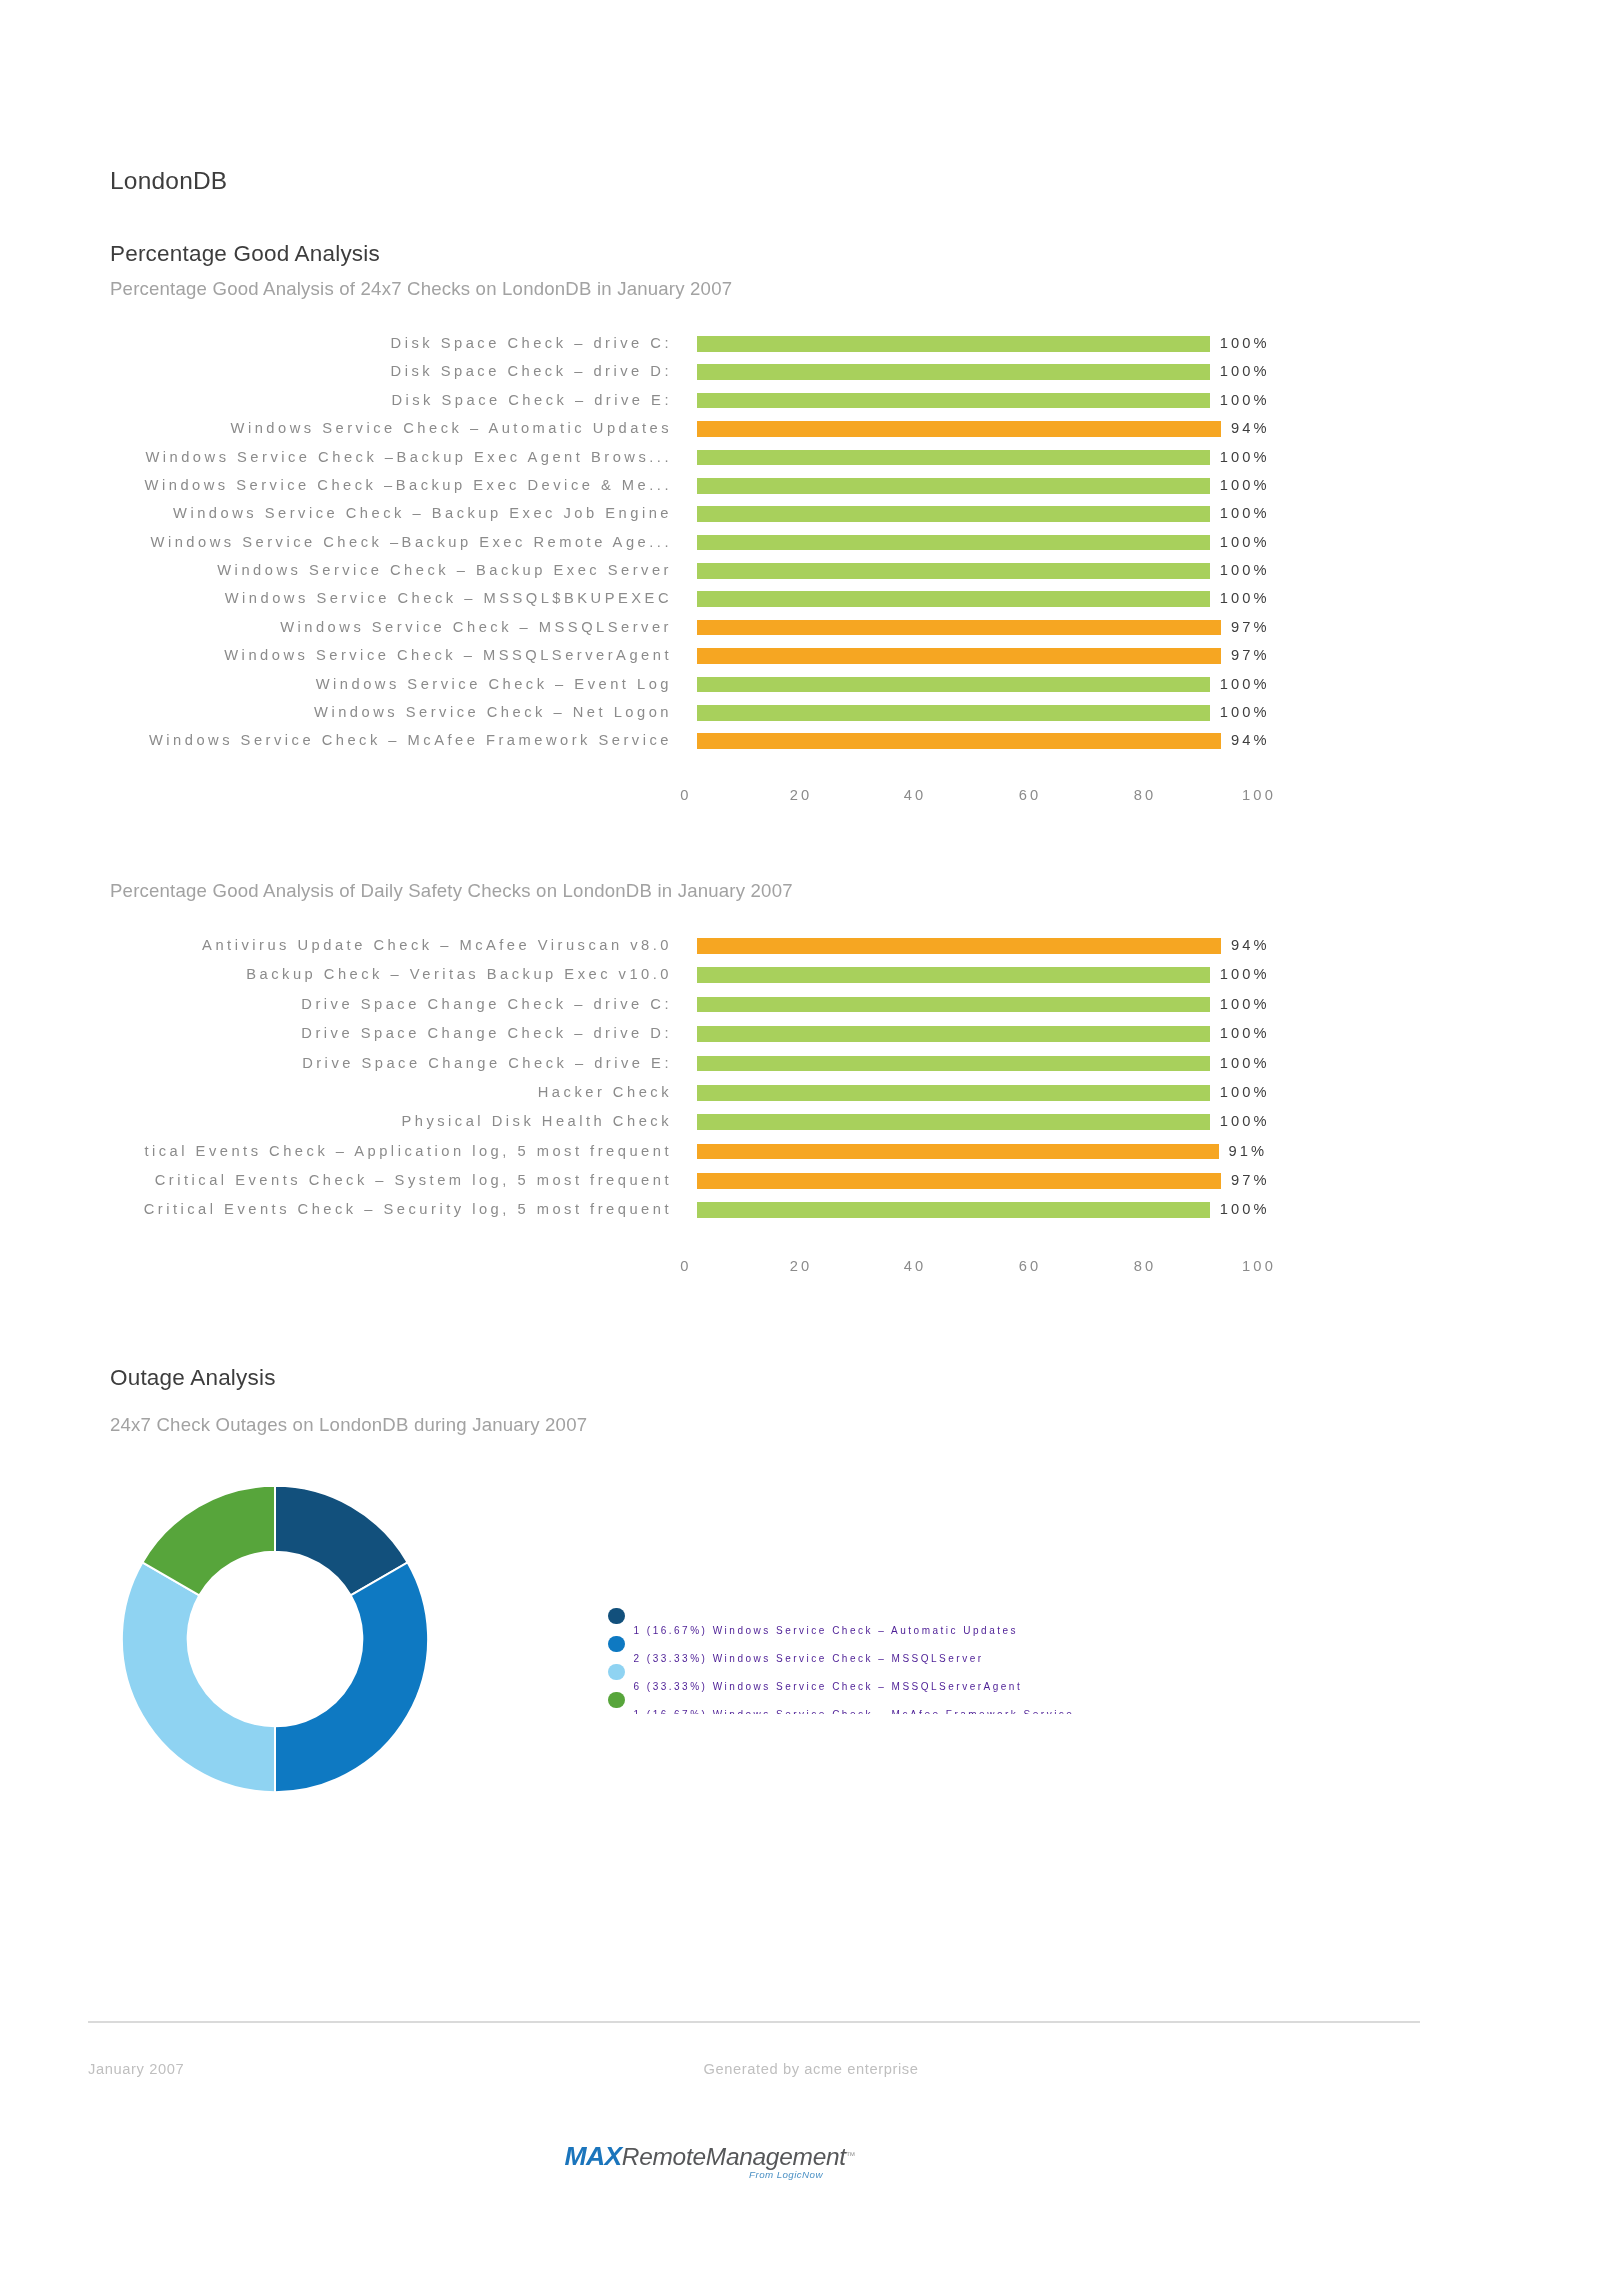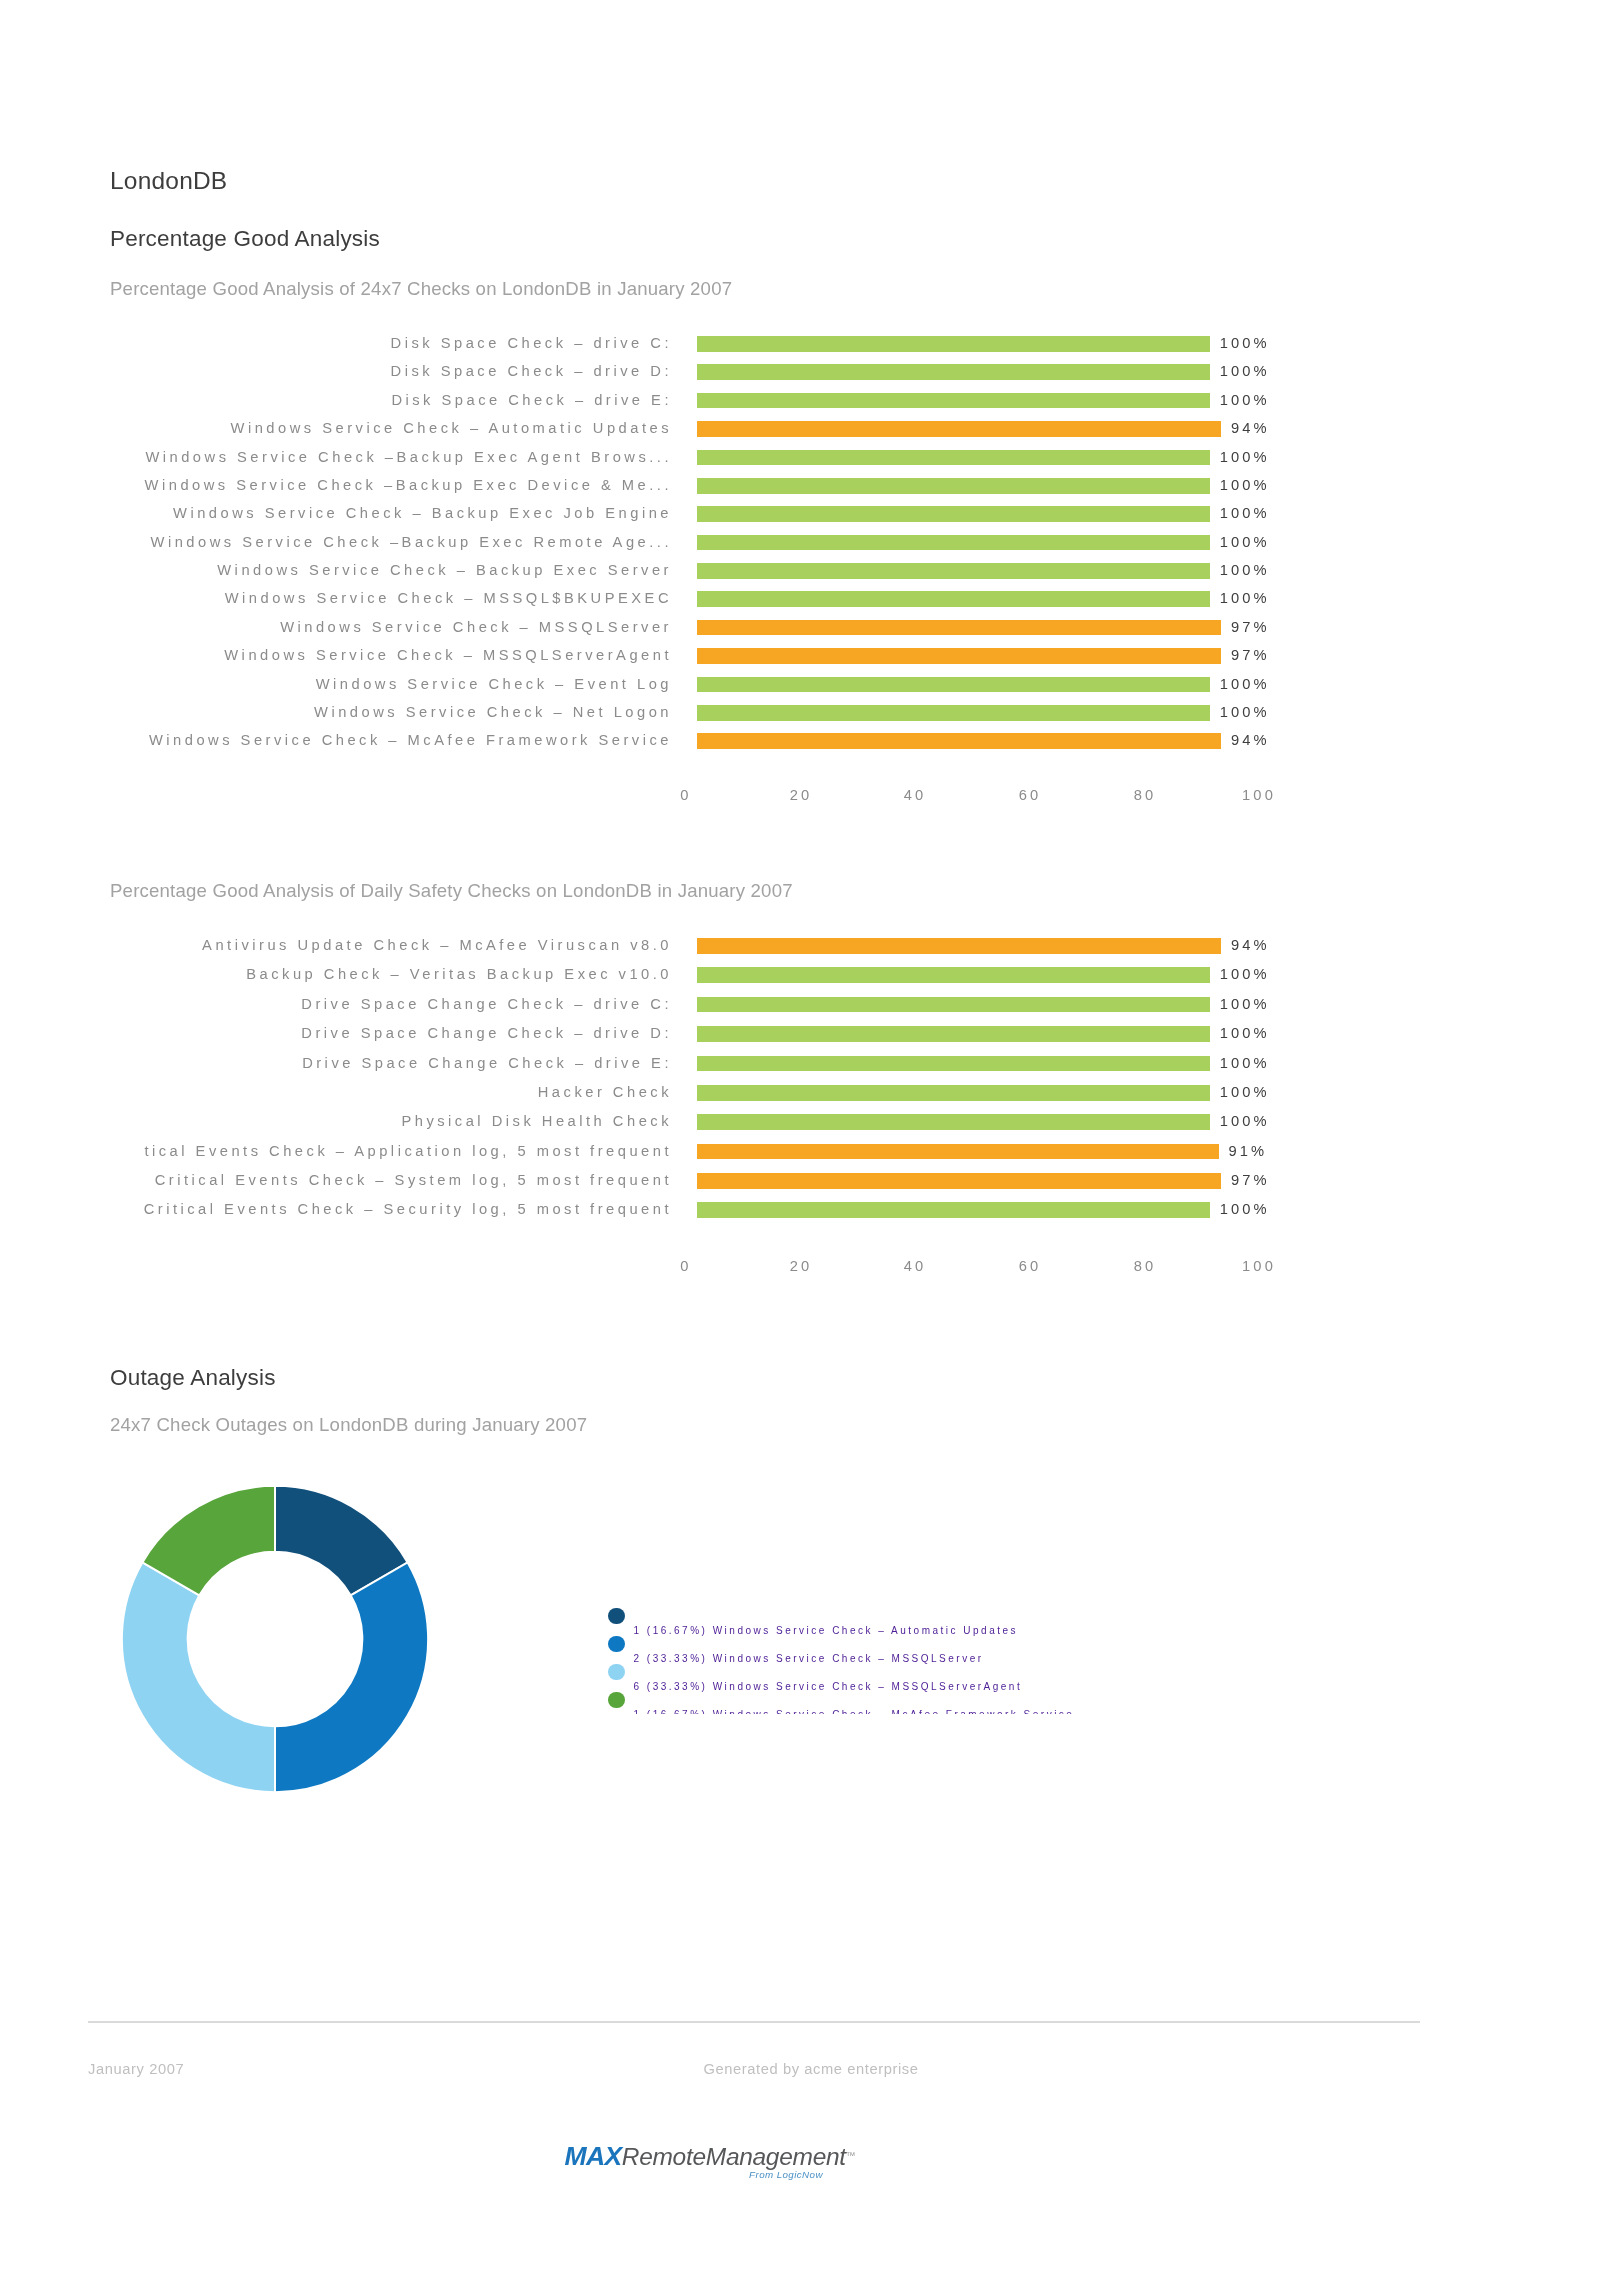--- a/index.html
+++ b/index.html
@@ -63,21 +63,21 @@
   .logo-tm{font-size:9.8px;color:#9a9a9a;vertical-align:super;}
   .logo-sub{margin-top:-2.9px;font-size:9.8px;color:#4a90c4;font-style:italic;letter-spacing:0.4px;
             position:relative;left:76px;}
 </style>
 </head>
 <body>
 
 <div class="page">
 
   <div class="h-block title" style="top:167px;">LondonDB</div>
-  <div class="h-block section-h" style="top:226px;">Percentage Good Analysis</div>
+  <div class="h-block section-h" style="top:241px;">Percentage Good Analysis</div>
   <div class="h-block subtitle" style="top:278px;">Percentage Good Analysis of 24x7 Checks on LondonDB in January 2007</div>
 
   <div id="chart1" class="chart" style="top:336px;">
       <div class="brow">
         <div class="blabel">Disk Space Check – drive C:</div>
         <div class="btrack">
           <div class="bar" style="width: 573px; background: rgb(168, 208, 92);"></div>
           <span class="bval">100%</span>
         </div>
       </div>

